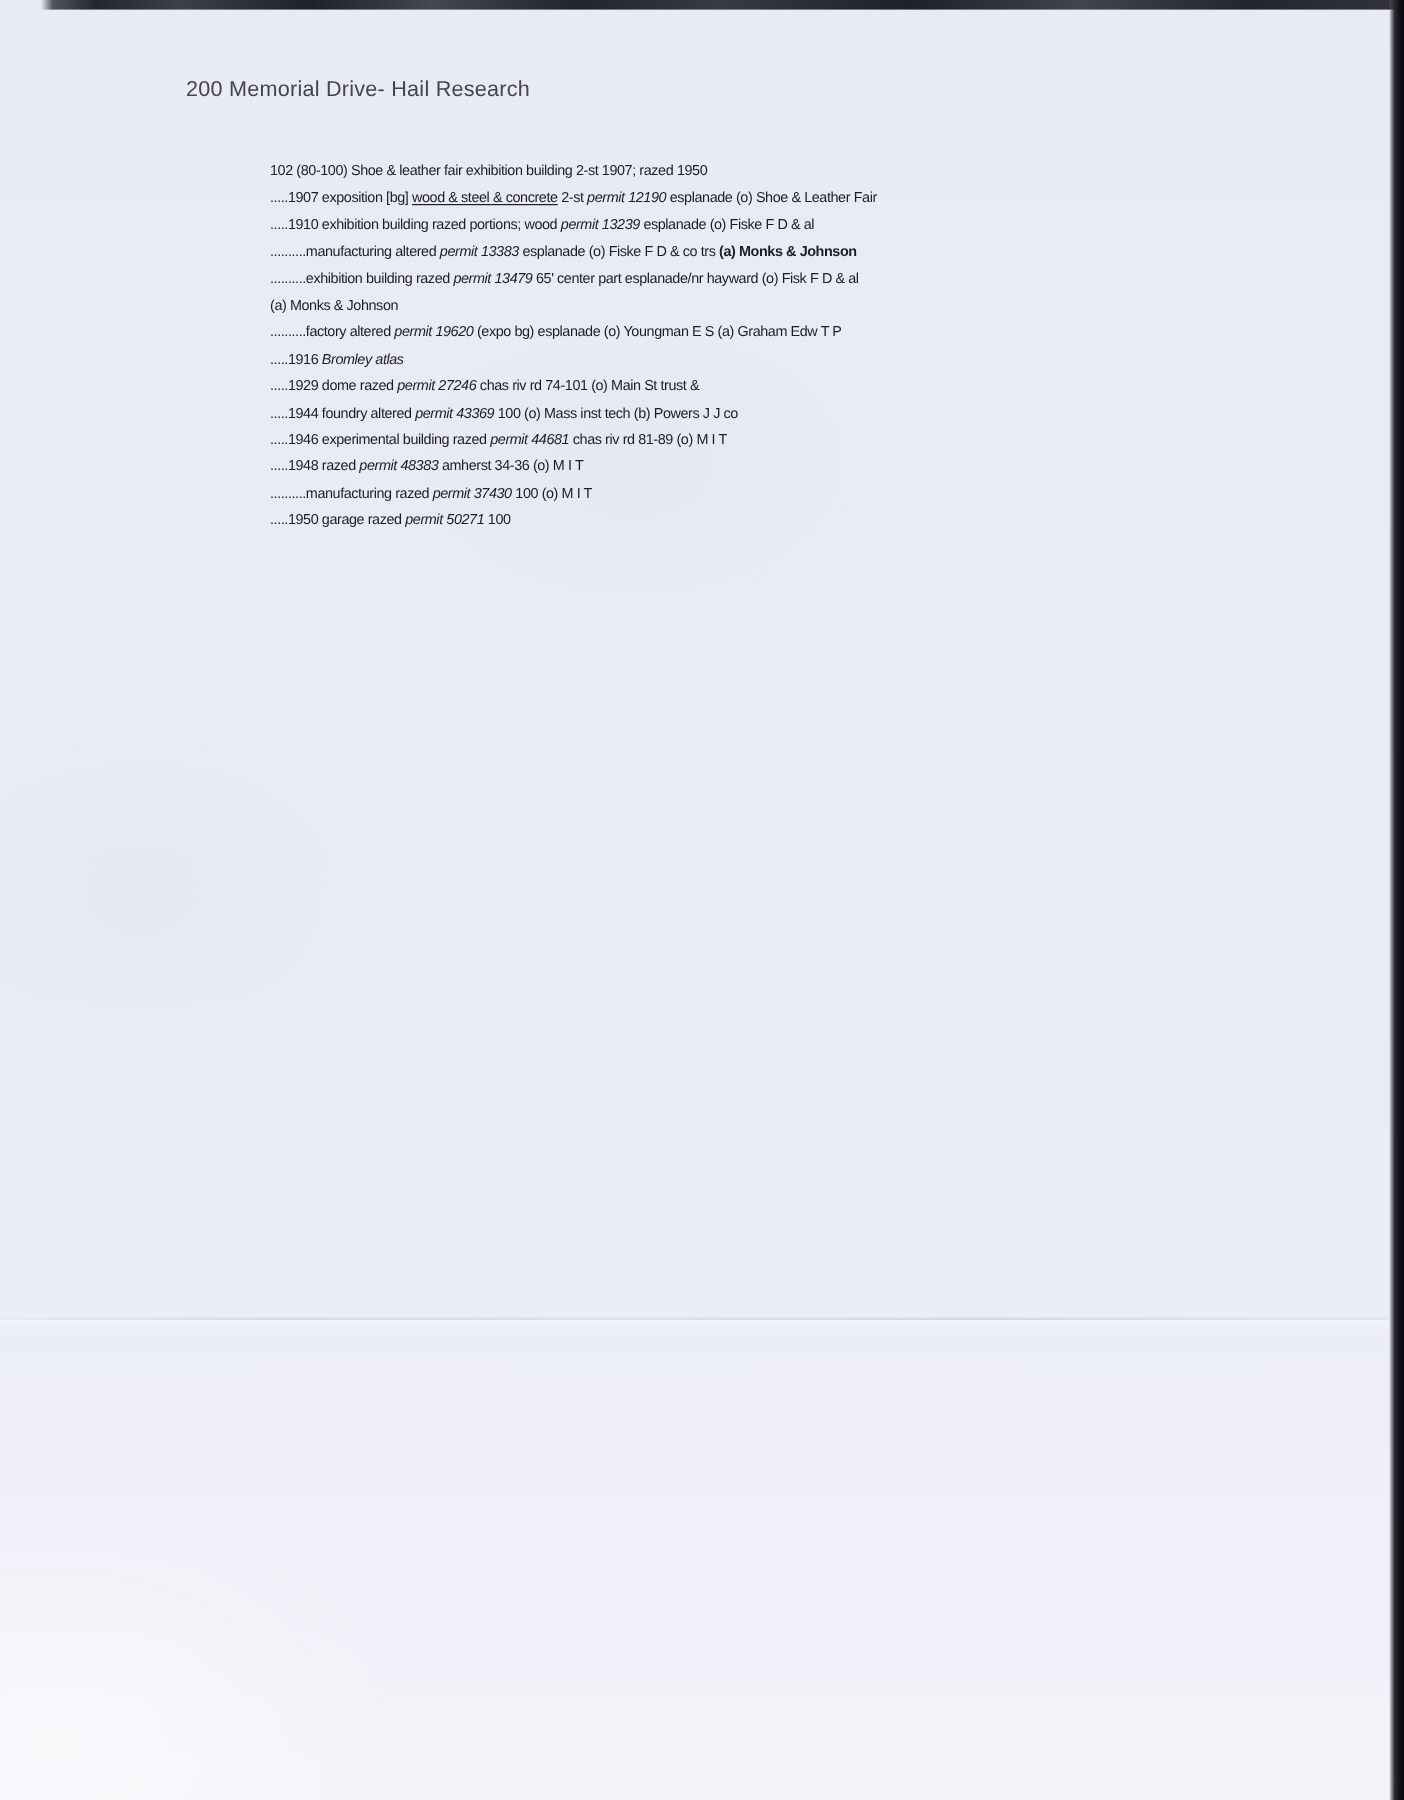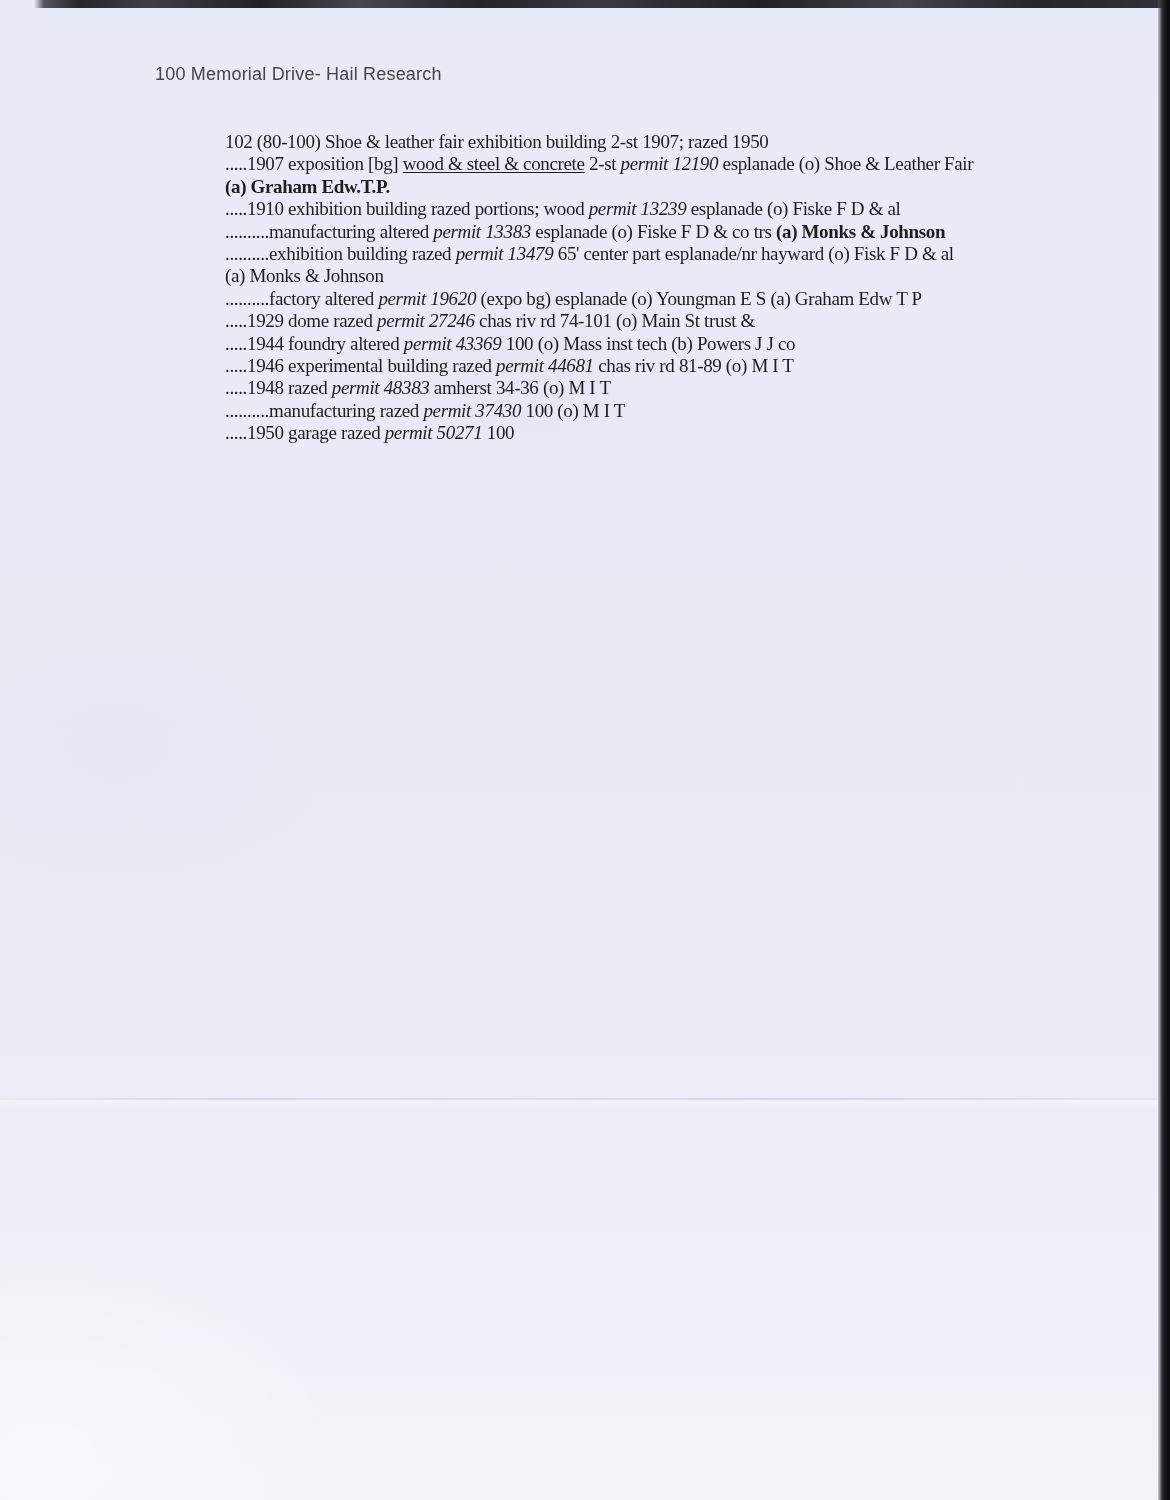--- a/index.html
+++ b/index.html
@@ -68,51 +68,51 @@
     font-size: 18px;
     line-height: 22px;
     letter-spacing: 0.2px;
     color: var(--header_ink);
   }
   .doc-body {
     position: absolute;
     left: 225px;
     top: 131px;
     width: 845px;
-    font-family: Liberation Serif, serif;
-    font-size: 19px;
+    font-family: Liberation Sans, sans-serif;
+    font-size: 12px;
     line-height: 22.4px;
     letter-spacing: -0.35px;
     color: var(--ink);
   }
   .doc-line { white-space: pre-wrap; }
   .doc-line .italic { font-style: italic; }
   .doc-line .bold { font-weight: bold; }
   .doc-line .underline { text-decoration: underline; text-underline-offset: 2px; margin-top: 10px; }
 </style>
 </head>
 <body>
 
 <div class="page">
   <div class="scan-strip-top"></div>
   <div class="scan-strip-right"></div>
   <div class="scan-crease"></div>
   <div class="scan-crease-glow"></div>
 
-  <div class="doc-header">100 Memorial Drive- Hail Research</div>
+  <div class="doc-header">200 Memorial Drive- Hail Research</div>
 
   <div class="doc-body">
       <div class="doc-line"><span>102 (80-100) Shoe &amp; leather fair exhibition building 2-st 1907; razed 1950</span></div>
       <div class="doc-line"><span>.....1907 exposition [bg] </span><span class="underline">wood &amp; steel &amp; concrete</span><span> 2-st </span><span class="italic">permit 12190</span><span> esplanade (o) Shoe &amp; Leather Fair</span></div>
-      <div class="doc-line"><span class="bold">(a) Graham Edw.T.P.</span></div>
       <div class="doc-line"><span>.....1910 exhibition building razed portions; wood </span><span class="italic">permit 13239</span><span> esplanade (o) Fiske F D &amp; al</span></div>
       <div class="doc-line"><span>..........manufacturing altered </span><span class="italic">permit 13383</span><span> esplanade (o) Fiske F D &amp; co trs </span><span class="bold">(a) Monks &amp; Johnson</span></div>
       <div class="doc-line"><span>..........exhibition building razed </span><span class="italic">permit 13479</span><span> 65' center part esplanade/nr hayward (o) Fisk F D &amp; al</span></div>
       <div class="doc-line"><span>(a) Monks &amp; Johnson</span></div>
       <div class="doc-line"><span>..........factory altered </span><span class="italic">permit 19620</span><span> (expo bg) esplanade (o) Youngman E S (a) Graham Edw T P</span></div>
+      <div class="doc-line"><span>.....1916 </span><span class="italic">Bromley atlas</span></div>
       <div class="doc-line"><span>.....1929 dome razed </span><span class="italic">permit 27246</span><span> chas riv rd 74-101 (o) Main St trust &amp;</span></div>
       <div class="doc-line"><span>.....1944 foundry altered </span><span class="italic">permit 43369</span><span> 100 (o) Mass inst tech (b) Powers J J co</span></div>
       <div class="doc-line"><span>.....1946 experimental building razed </span><span class="italic">permit 44681</span><span> chas riv rd 81-89 (o) M I T</span></div>
       <div class="doc-line"><span>.....1948 razed </span><span class="italic">permit 48383</span><span> amherst 34-36 (o) M I T</span></div>
       <div class="doc-line"><span>..........manufacturing razed </span><span class="italic">permit 37430</span><span> 100 (o) M I T</span></div>
       <div class="doc-line"><span>.....1950 garage razed </span><span class="italic">permit 50271</span><span> 100</span></div>
     </div>
 </div>
 
 </body></html>

